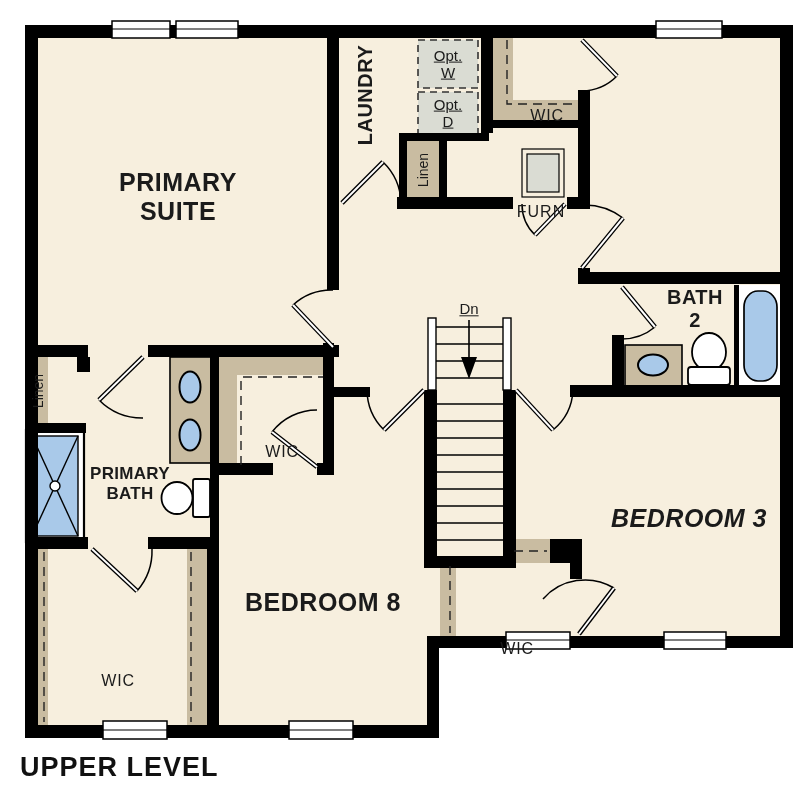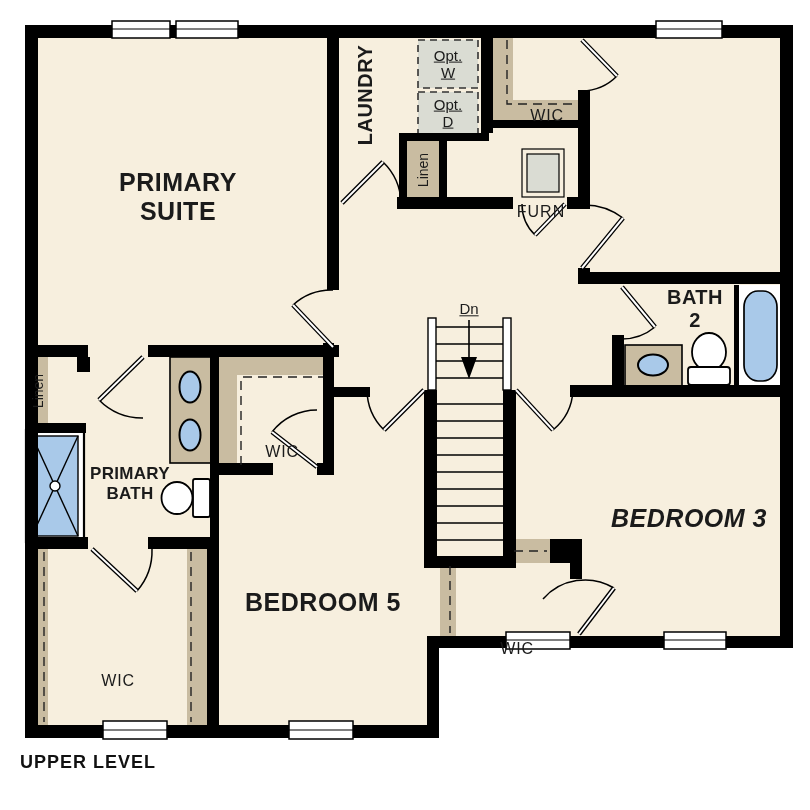--- a/index.html
+++ b/index.html
@@ -28,21 +28,21 @@
   .fs17b{font-size:17px;letter-spacing:0.3px;}
   .fs16{font-size:16px;letter-spacing:1px;}
   .fs15{font-size:15px;text-decoration:underline;}
   .fs14{font-size:14px;}
   .nowrap{white-space:nowrap;}
   .title{
     position:absolute;
     left:20px;top:752px;
     transform:none;
     font-weight:bold;
-    font-size:18px;
+    font-size:27px;
     letter-spacing:1px;
     color:#111;
     white-space:nowrap;
   }
 </style>
 </head>
 <body>
 
 <div class="plan">
 
@@ -270,19 +270,19 @@
 <div class="label fs17" style="left:547px;top:68px;">WIC</div>
 <div class="label fs16" style="left:541px;top:172px;margin-top:40px;">FURN</div>
 <div class="label bold fs20" style="left:695px;top:309px;">BATH
 2</div>
 <div class="label fs15" style="left:469px;top:309px;">Dn</div>
 <div class="label fs14 rot" style="left:38px;top:391px;">Linen</div>
 <div class="label bold fs17b" style="left:130px;top:484px;">PRIMARY
 BATH</div>
 <div class="label fs17" style="left:282px;top:404px;">WIC</div>
 <div class="label fs17" style="left:118px;top:633px;">WIC</div>
-<div class="label bold fs25 nowrap" style="left:323px;top:602px;">BEDROOM 5</div>
+<div class="label bold fs25 nowrap" style="left:323px;top:602px;">BEDROOM 8</div>
 <div class="label fs17" style="left:517px;top:601px;">WIC</div>
 <div class="label bold fs25 nowrap" style="left:689px;top:518px;font-style:italic;">BEDROOM 3</div>
 
 <div class="title">UPPER LEVEL</div>
 
 </div>
 
 </body></html>

